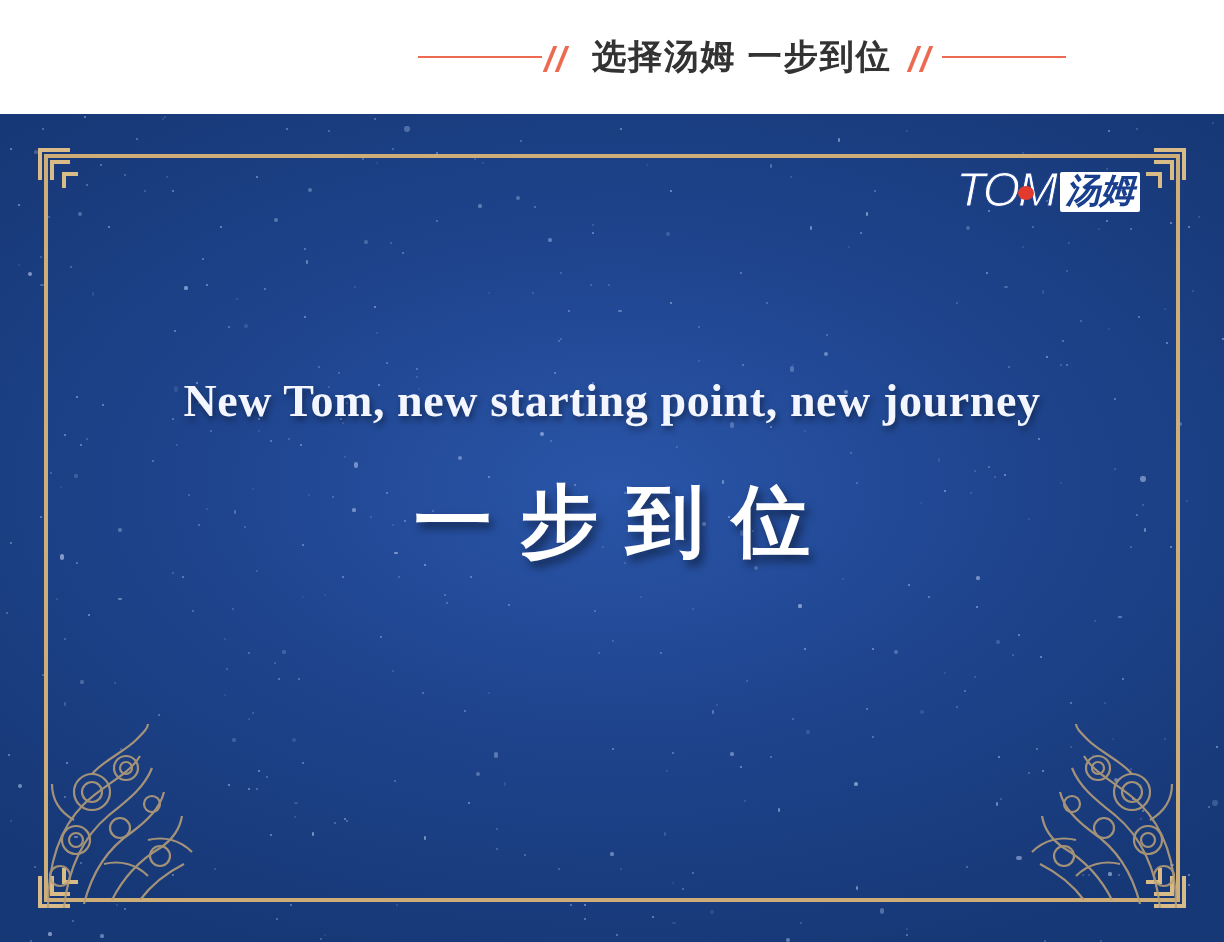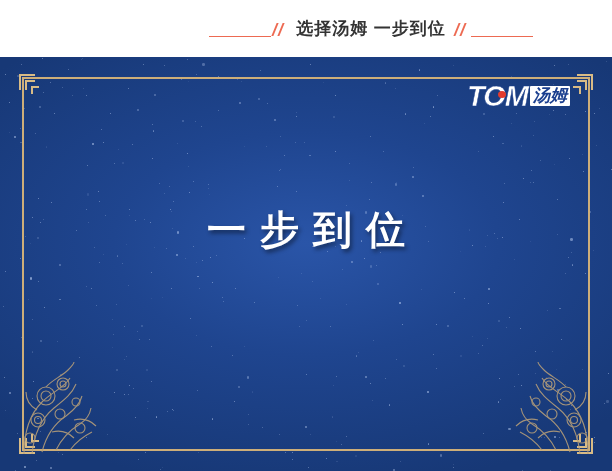--- a/index.html
+++ b/index.html
@@ -7,21 +7,21 @@
     width:612px;height:471px;overflow:hidden;background:#ffffff;
     font-family:"Liberation Sans","DejaVu Sans",sans-serif;
   }
   .page{position:relative;width:612px;height:471px;background:#ffffff;}
 
   
   .header{
     position:absolute;left:0;top:0;width:612px;height:57px;
     background:#ffffff;display:flex;align-items:center;justify-content:center;
   }
-  .hdr-inner{display:flex;align-items:flex-end;justify-content:center;gap:0;width:100%;}
+  .hdr-inner{display:flex;align-items:center;justify-content:center;gap:0;width:100%;}
   .hdr-rule{height:1px;background:#ed6a52;flex:0 0 auto;}
   .hdr-rule.left{width:62px;margin-left:130px;}
   .hdr-rule.right{width:62px;}
   .hdr-slashes{
     display:inline-block;position:relative;width:18px;height:16px;flex:0 0 auto;
   }
   .hdr-slashes i{
     position:absolute;top:2px;width:2px;height:13px;background:#ed6a52;
     transform:skewX(-22deg);display:block;
   }
@@ -65,21 +65,21 @@
   
   .scroll-orn{position:absolute;width:120px;height:95px;opacity:.92;}
   .scroll-orn.left{left:16px;bottom:14px;}
   .scroll-orn.right{right:16px;bottom:14px;transform:scaleX(-1);}
 
   
   .logo{position:absolute;right:42px;top:26px;width:122px;text-align:center;}
   .logo-top{display:flex;align-items:center;justify-content:flex-end;gap:2px;height:26px;}
   .logo-tom{
     font-family:"Liberation Sans","DejaVu Sans",sans-serif;
-    font-style:italic;font-weight:bold;font-size:29px;color:#ffffff;
+    font-style:italic;font-weight:normal;font-size:24px;color:#ffffff;
     letter-spacing:-1px;line-height:1;position:relative;
     -webkit-text-stroke:0.5px #1b3f8f;
   }
   .logo-tom .dot{
     position:absolute;left:31px;top:9px;width:8px;height:7px;
     background:#e23b2e;border-radius:50%;
   }
   .logo-cn-box{
     background:#ffffff;color:#1b3f8f;font-weight:bold;font-size:17px;
     padding:1px 3px;font-style:italic;line-height:1.1;letter-spacing:0px;
@@ -649,17 +649,18 @@
       <div class="logo-top">
         <span class="logo-tom">
           <span>TOM</span>
           <span class="dot"></span>
         </span>
         <span class="logo-cn-box">汤姆</span>
       </div>
     </div>
 
     <div class="copy">
+      <div class="line-en-1">New Tom, new starting point, new journey</div>
       <div class="line-cn-2">一步到位</div>
     </div>
 
   </div>
 </div>
 
 </body></html>

